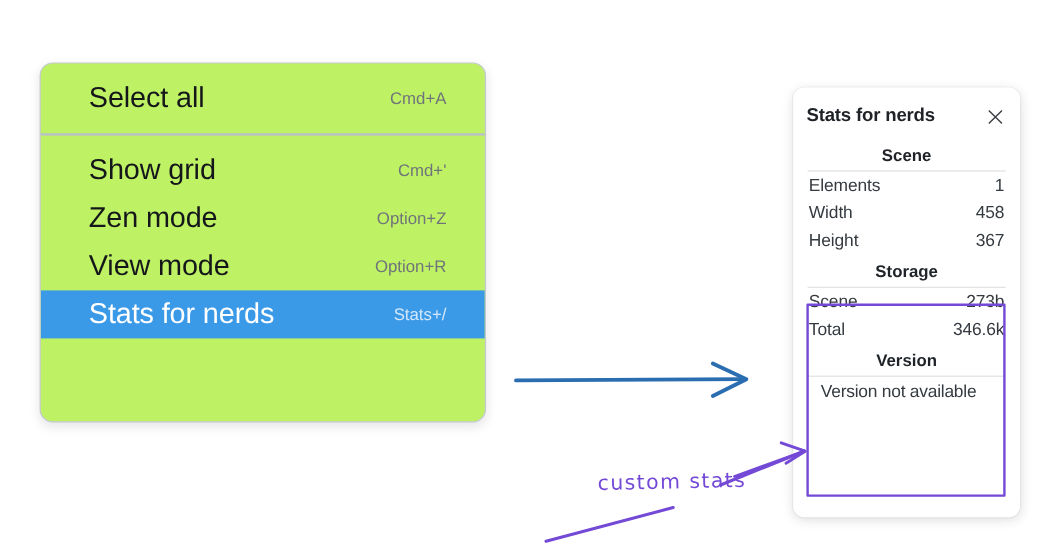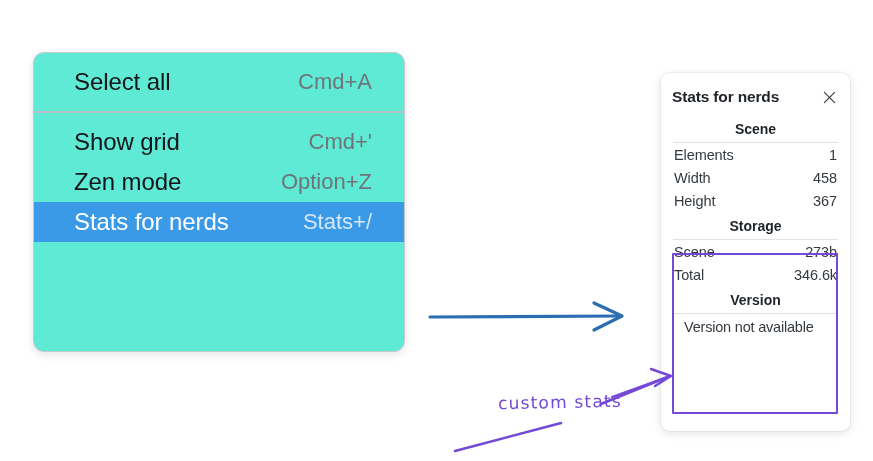--- a/index.html
+++ b/index.html
@@ -16,21 +16,21 @@
     -webkit-font-smoothing: antialiased;
   }
 
   
   #context-menu {
     position: absolute;
     left: 33px;
     top: 52px;
     width: 372px;
     height: 300px;
-    background: #5eead4;
+    background: #bef264;
     border: 1px solid #c3c8cf;
     border-radius: 11px;
     box-shadow: 0 3px 9px rgba(0,0,0,0.10);
     box-sizing: border-box;
     overflow: hidden;
     text-align: right;
   }
   .menu-group { padding: 9px 0; }
   .menu-sep {
     height: 2px;
@@ -46,21 +46,21 @@
     box-sizing: border-box;
     cursor: default;
   }
   .menu-item .label {
     font-size: 24px;
     color: #15161a;
     letter-spacing: -0.1px;
     white-space: nowrap;
   }
   .menu-item .shortcut {
-    font-size: 22px;
+    font-size: 14px;
     color: #6f747a;
     white-space: nowrap;
   }
   .menu-item.selected { background: #3b9ae8; }
   .menu-item.selected .label { color: #ffffff; }
   .menu-item.selected .shortcut { color: #d3e7f9; }
 
   
   #stats-panel {
     position: absolute;
@@ -171,20 +171,24 @@
 
   <div class="menu-group">
     <div class="menu-item">
       <span class="label">Show grid</span>
       <span class="shortcut">Cmd+'</span>
     </div>
     <div class="menu-item">
       <span class="label">Zen mode</span>
       <span class="shortcut">Option+Z</span>
     </div>
+    <div class="menu-item">
+      <span class="label">View mode</span>
+      <span class="shortcut">Option+R</span>
+    </div>
     <div class="menu-item selected">
       <span class="label">Stats for nerds</span>
       <span class="shortcut">Stats+/</span>
     </div>
   </div>
 
 </div>
 
 <div id="stats-panel">
 

